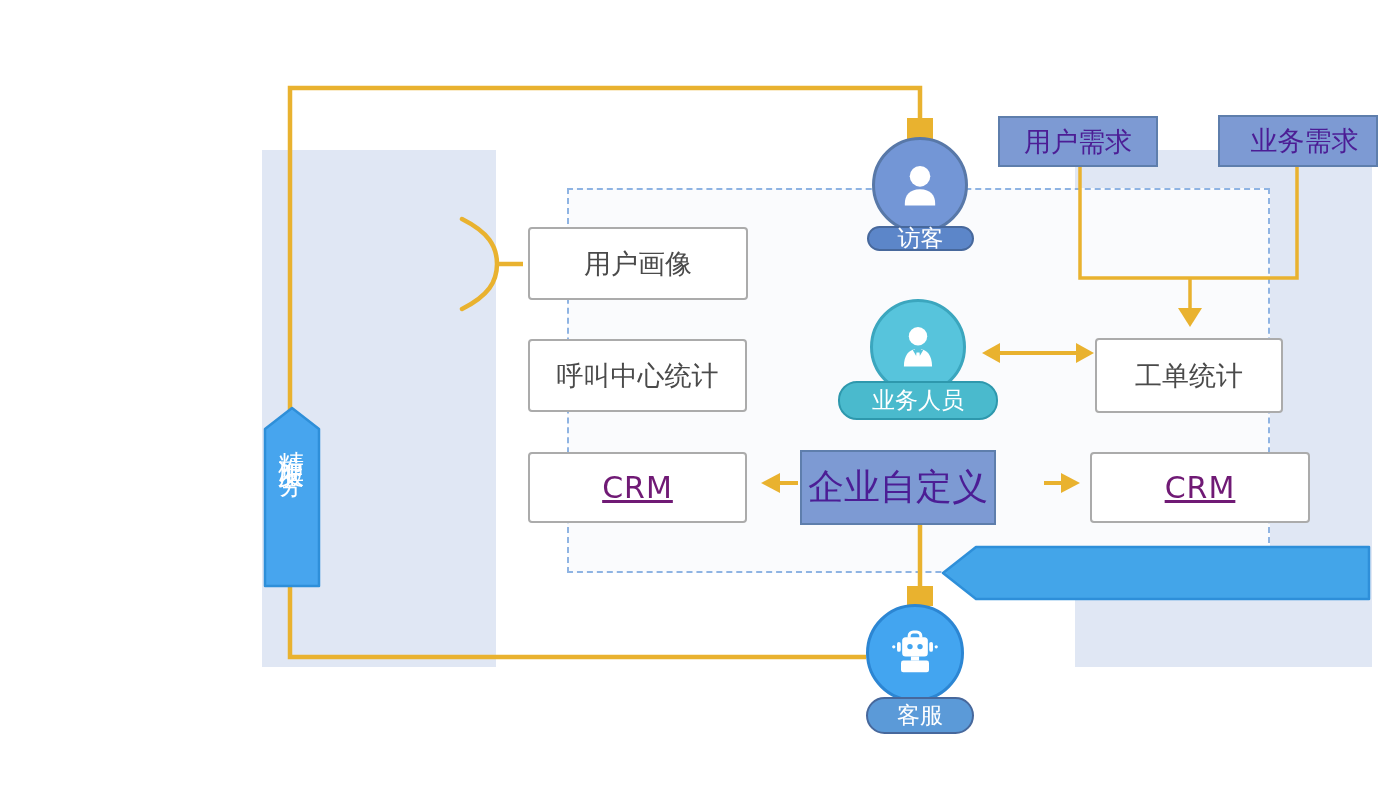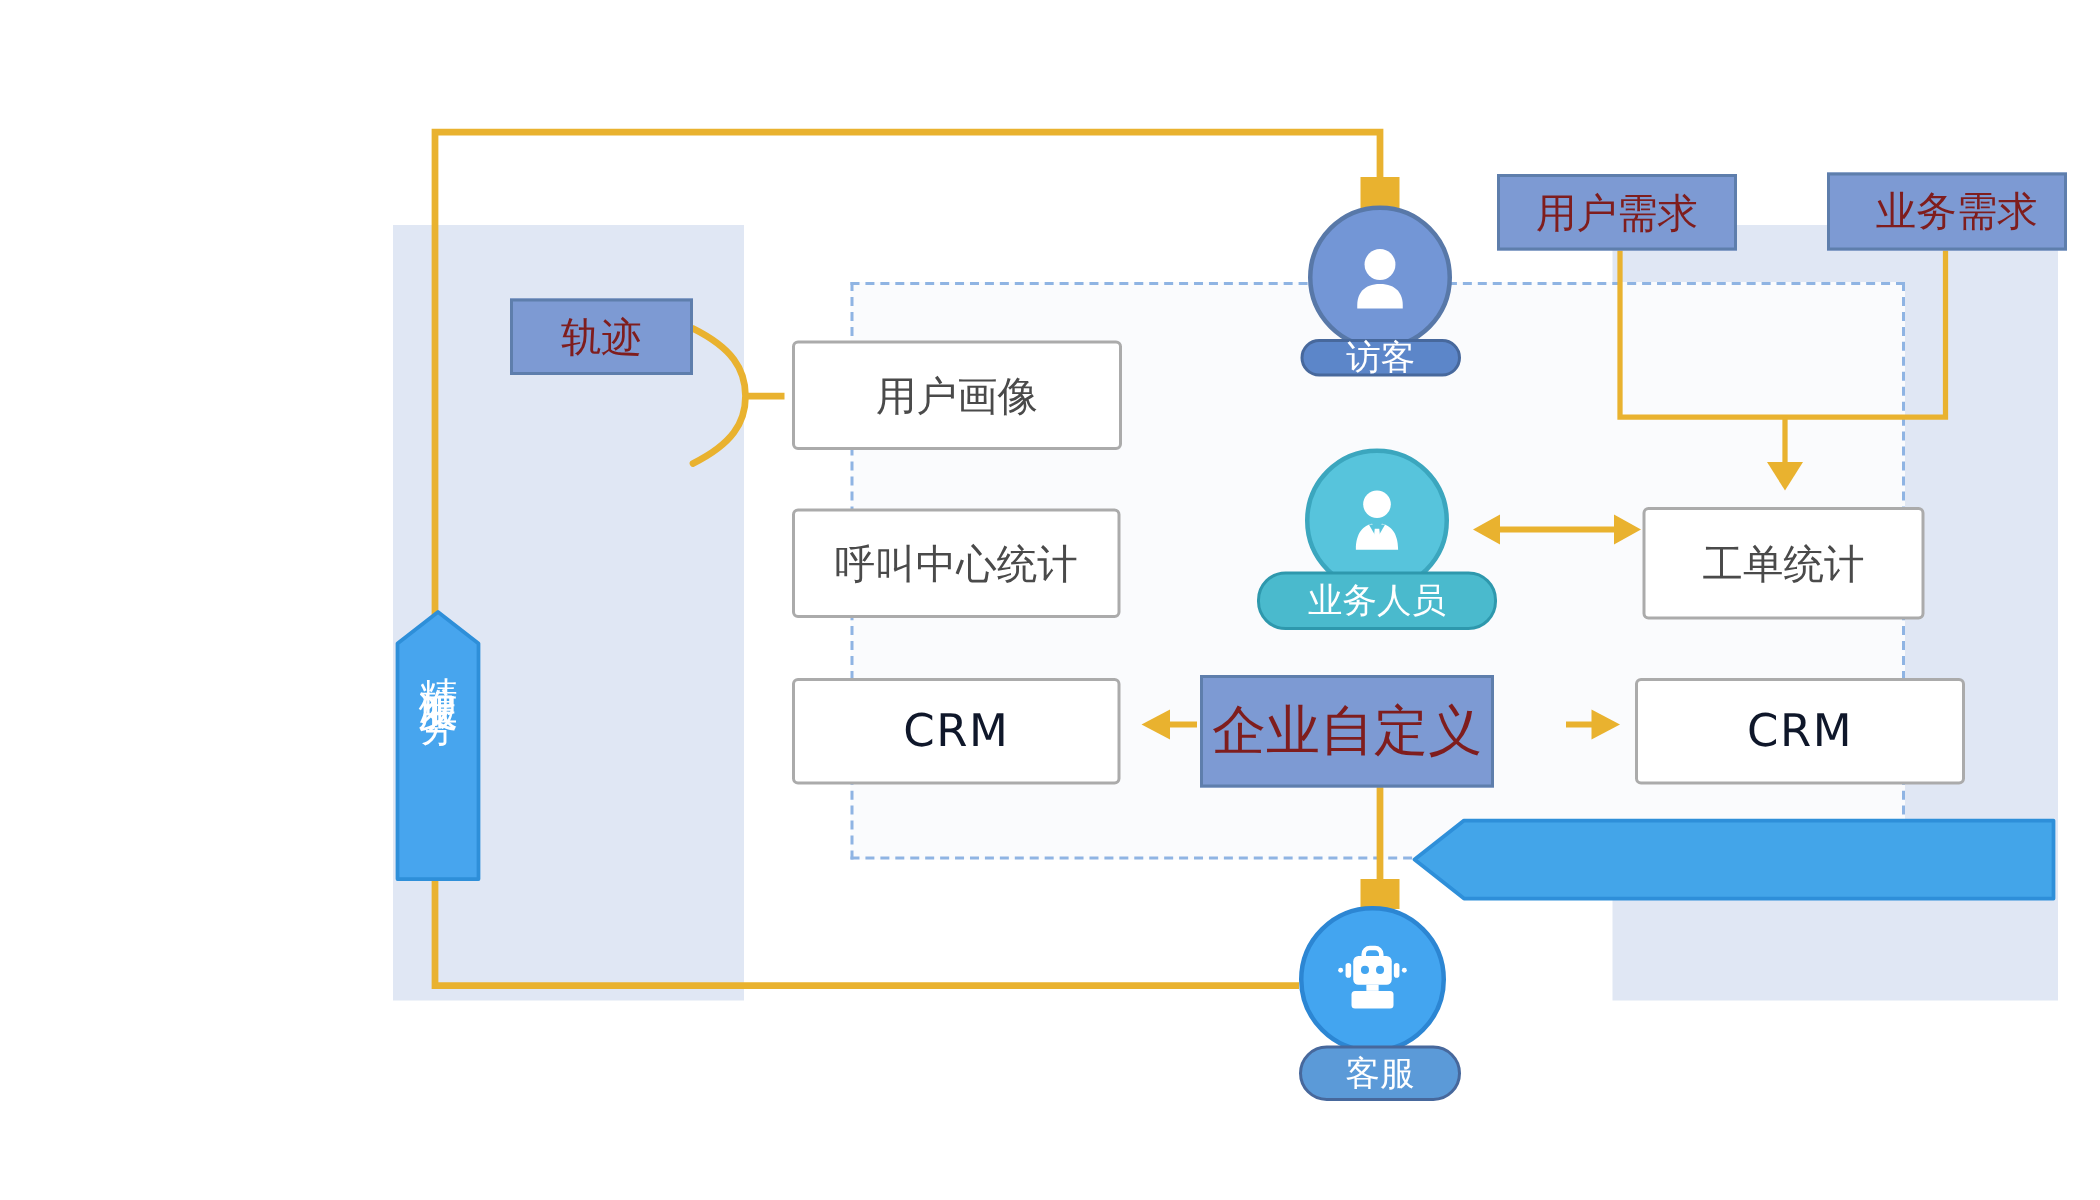--- a/index.html
+++ b/index.html
@@ -10,26 +10,26 @@
   .abs{position:absolute;}
   .panel{background:#E0E7F4;}
   .dashed-zone{
     border:2px dashed #8FB4E3;background:#FAFBFD;box-sizing:border-box;
   }
   .node{
     box-sizing:border-box;display:flex;align-items:center;justify-content:center;
     text-align:center;
   }
   .node-blue{
-    background:#7D9AD3;border:2px solid #5E7EAC;color:#7f1d1d;font-size:27px;
+    background:#7D9AD3;border:2px solid #5E7EAC;color:#4c1d95;font-size:27px;
   }
   .node-white{
     background:#ffffff;border:2px solid #ABABAB;border-radius:4px;color:#4A4A4A;font-size:27px;
   }
-  .node-white.latin{font-size:30px;letter-spacing:1px;color:#0f172a;}
+  .node-white.latin{font-size:30px;letter-spacing:1px;color:#701a75;text-decoration:underline;}
   .circle{
     box-sizing:border-box;border-radius:50%;display:flex;align-items:center;justify-content:center;
   }
   .circle.visitor{background:#7396D6;border:3px solid #5878A8;}
   .circle.staff{background:#57C4DC;border:3px solid #3BA6BE;}
   .circle.robot{background:#43A5F0;border:3px solid #2C86D3;}
   .pill{
     box-sizing:border-box;border-radius:19px;display:flex;align-items:center;justify-content:center;
     color:#ffffff;font-size:23px;
   }
@@ -78,23 +78,20 @@
     <line x1="798" y1="483" x2="778" y2="483" stroke="#E9B22F" stroke-width="4"></line>
     <polygon points="780,473 780,493 761,483" fill="#E9B22F"></polygon>
 
     <line x1="1044" y1="483" x2="1062" y2="483" stroke="#E9B22F" stroke-width="4"></line>
     <polygon points="1061,473 1061,493 1080,483" fill="#E9B22F"></polygon>
 
     <path d="M 462 219 C 488 232 497 246 497 264 C 497 282 488 296 462 309" fill="none" stroke="#E9B22F" stroke-width="4.5" stroke-linecap="round"></path>
     <line x1="497" y1="264" x2="523" y2="264" stroke="#E9B22F" stroke-width="4.5"></line>
   </svg>
 
-  <div class="abs node node-blue" style="left:340px;top:199px;width:122px;height:51px;">
-    <span>轨迹</span>
-  </div>
 
   <div class="abs node node-white" style="left:528px;top:339px;width:219px;height:73px;">
     <span>呼叫中心统计</span>
   </div>
   <div class="abs node node-white" style="left:528px;top:227px;width:220px;height:73px;">
     <span>用户画像</span>
   </div>
   <div class="abs node node-white latin" style="left:528px;top:452px;width:219px;height:71px;">
     <span>CRM</span>
   </div>

